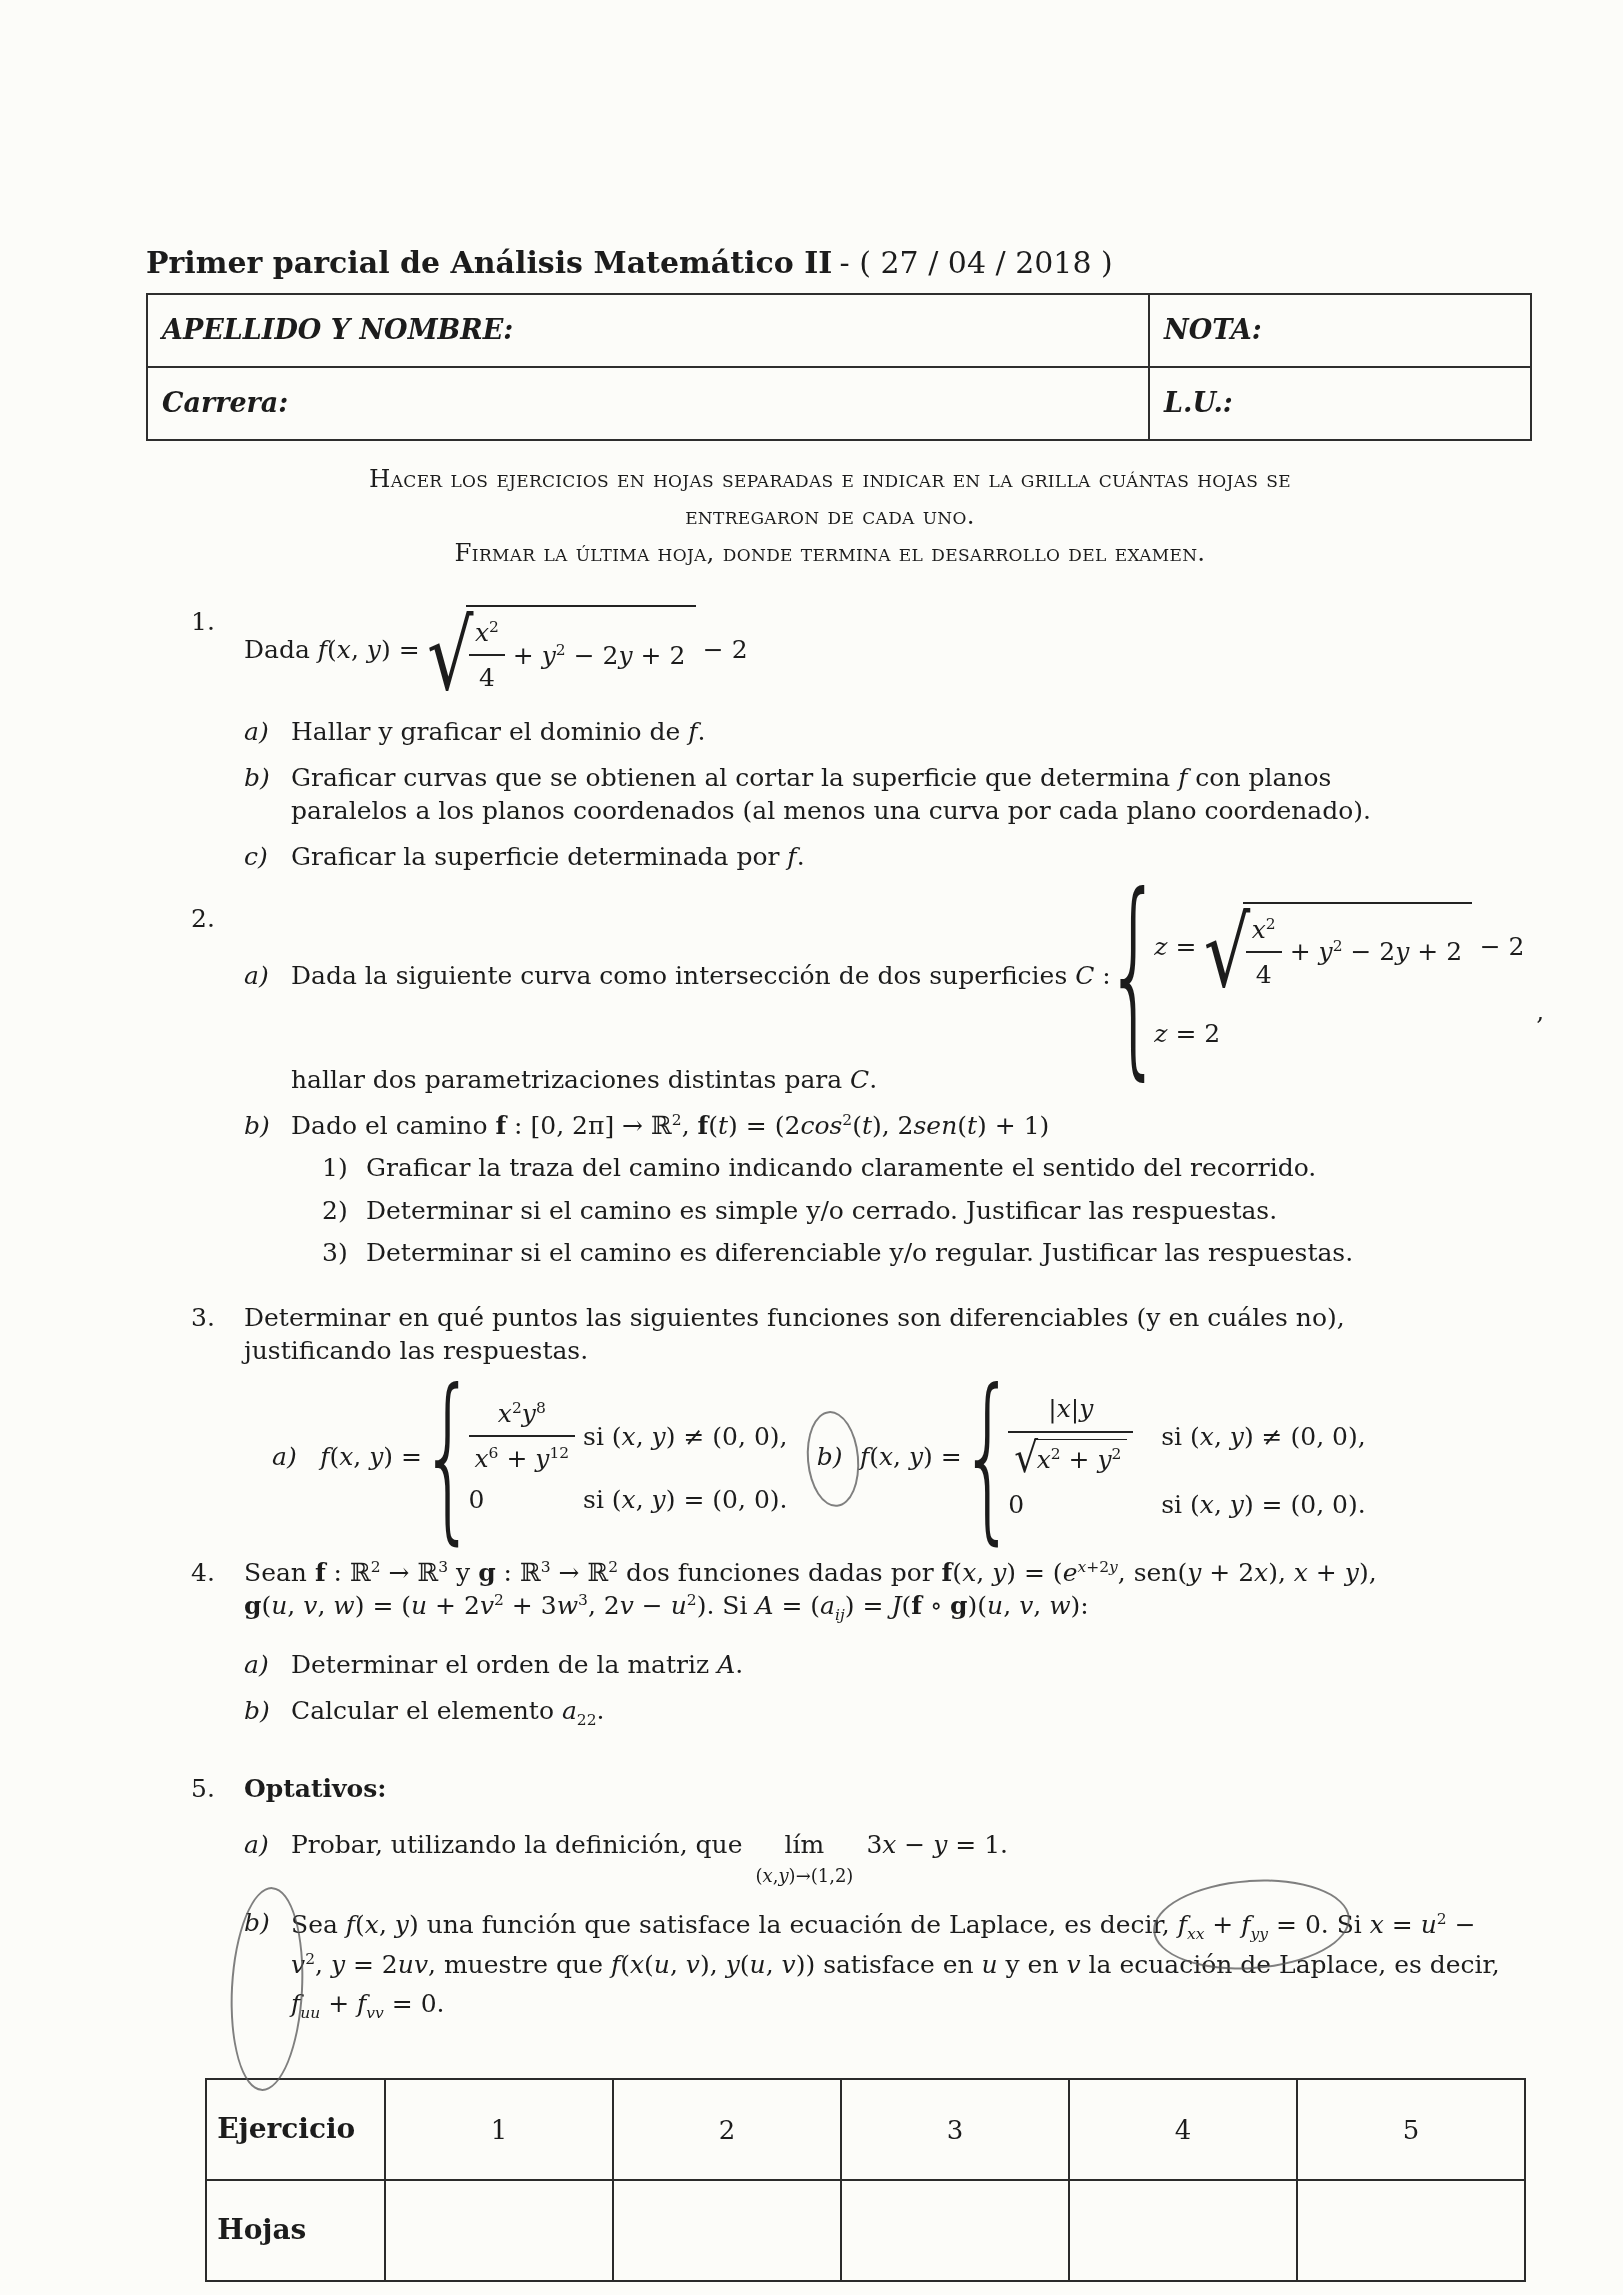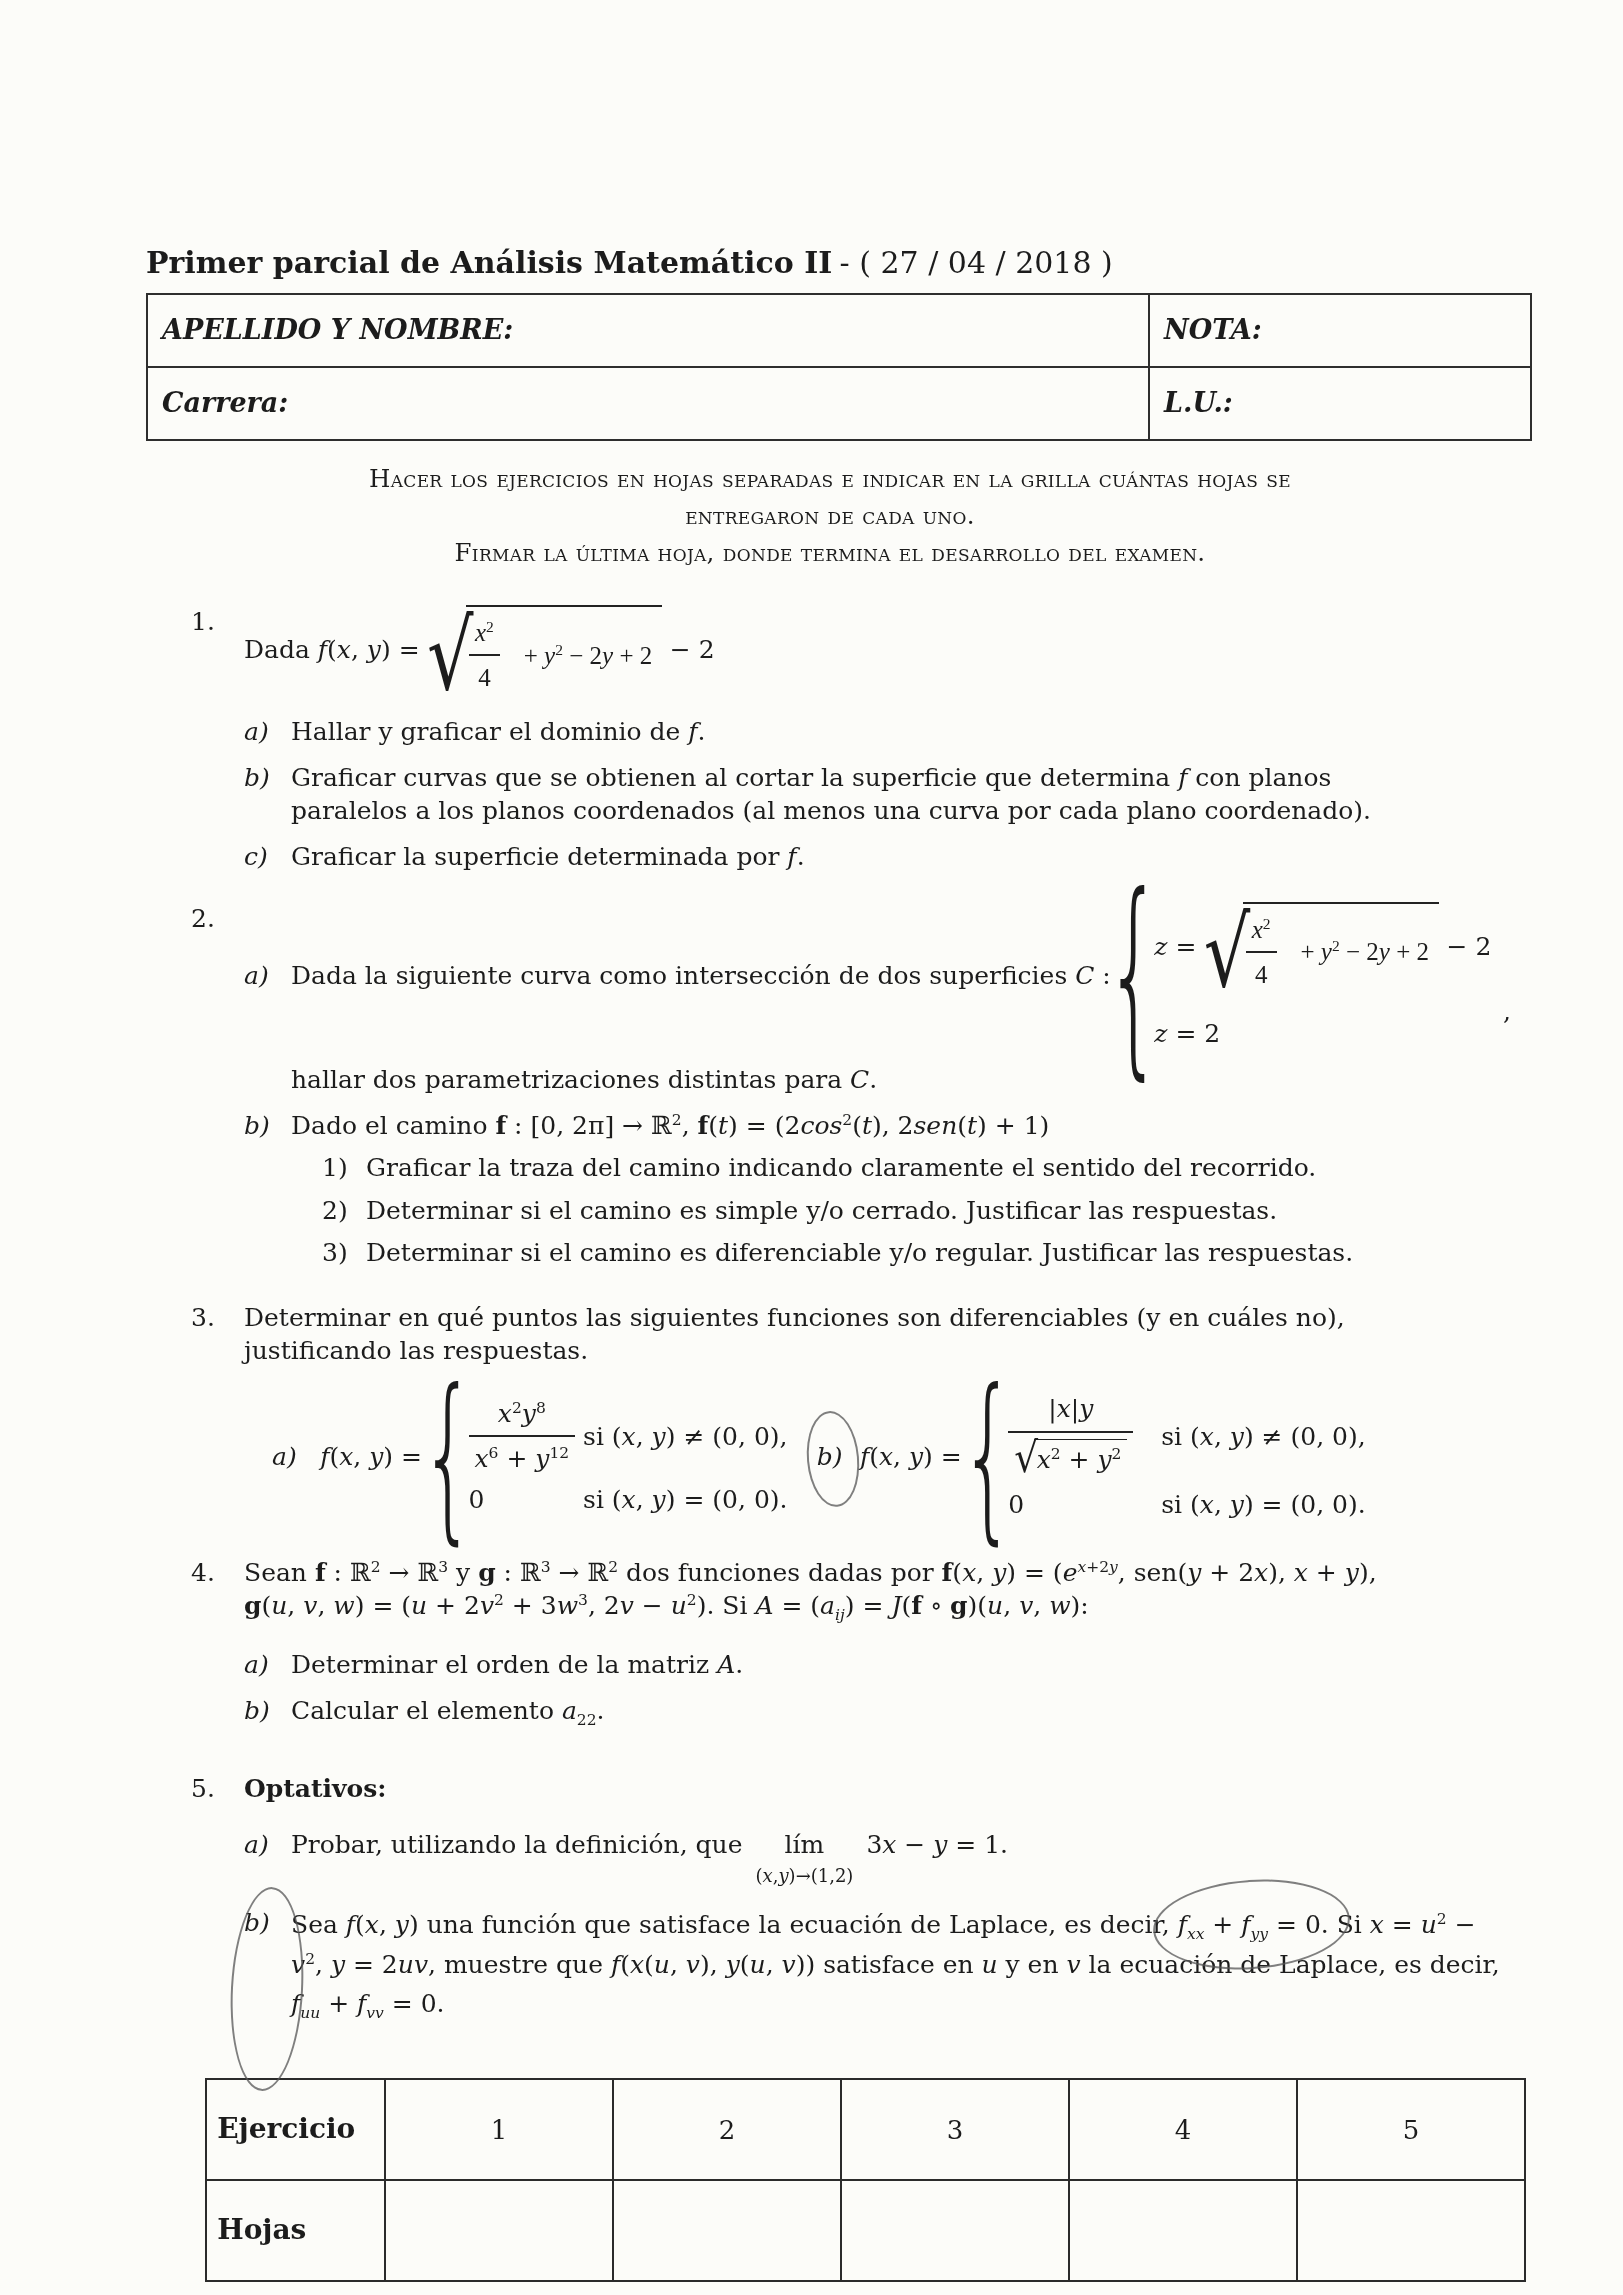--- a/index.html
+++ b/index.html
@@ -46,21 +46,21 @@
 
   
   .frac{display:inline-flex;flex-direction:column;align-items:center;vertical-align:middle;}
   .fnum{padding:0 5.9px 5.1px 5.9px;}
   .fbar{align-self:stretch;height:0;border-top:2.2px solid #222;}
   .fden{padding:5.1px 5.9px 0 5.9px;}
 
   
   .sqrt{display:inline-flex;align-items:flex-end;}
   .sqsign{font-family:"DejaVu Sans",sans-serif;font-size:73px;line-height:.8;transform:scaleY(1.32);transform-origin:bottom;}
-  .sqbar{border-top:2.2px solid #222;display:inline-flex;align-items:center;gap:24px;padding:8.8px 10.2px 0 2.9px;margin-left:-7.3px;font-family:Liberation Serif, serif;}
+  .sqbar{border-top:2.2px solid #222;display:inline-flex;align-items:center;gap:8px;padding:8.8px 10.2px 0 2.9px;margin-left:-7.3px;}
 
   
   .sqrt-s{display:inline-flex;align-items:flex-end;}
   .sqsign-s{font-family:"DejaVu Sans",sans-serif;font-size:1.5em;line-height:.85;transform:scaleY(1.12);transform-origin:bottom;}
   .sqbar-s{border-top:1.8px solid #222;padding:2.9px 5.9px 0 2.2px;margin-left:-3.7px;}
 
   
   .cases{display:inline-flex;align-items:center;gap:4.4px;}
   .cbrace{width:32px;display:flex;align-items:center;justify-content:center;overflow:visible;align-self:stretch;}
   .cbrace-g{display:block;font-family:"DejaVu Sans",sans-serif;font-weight:200;font-size:88px;line-height:.8;transform:scaleY(2.05);}

